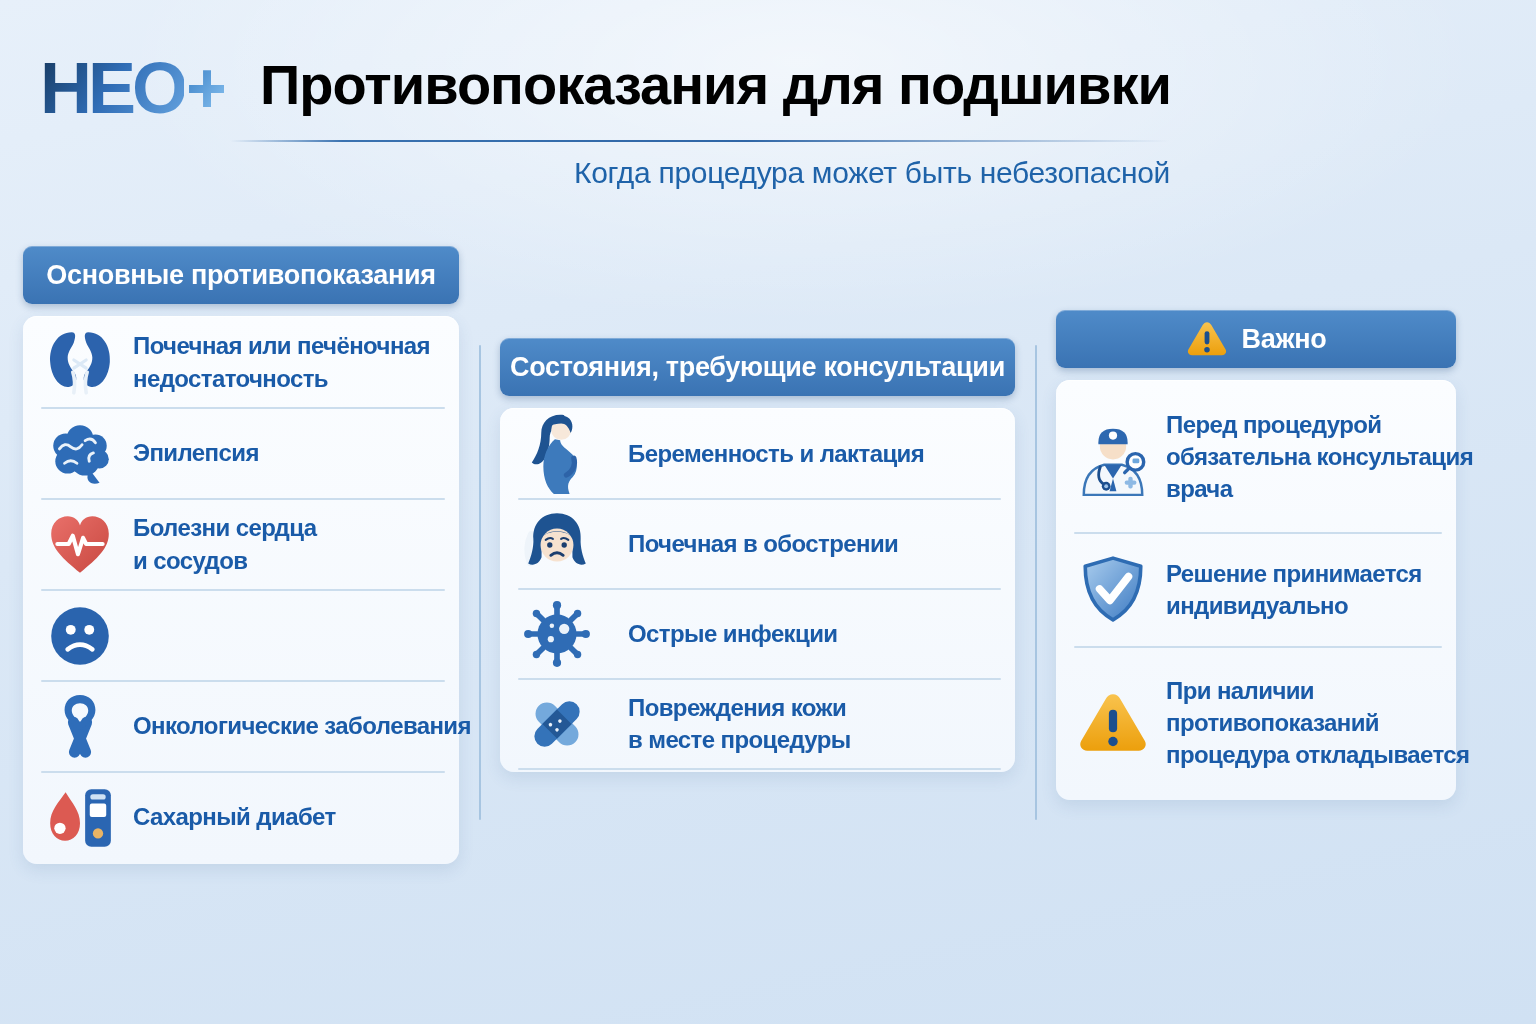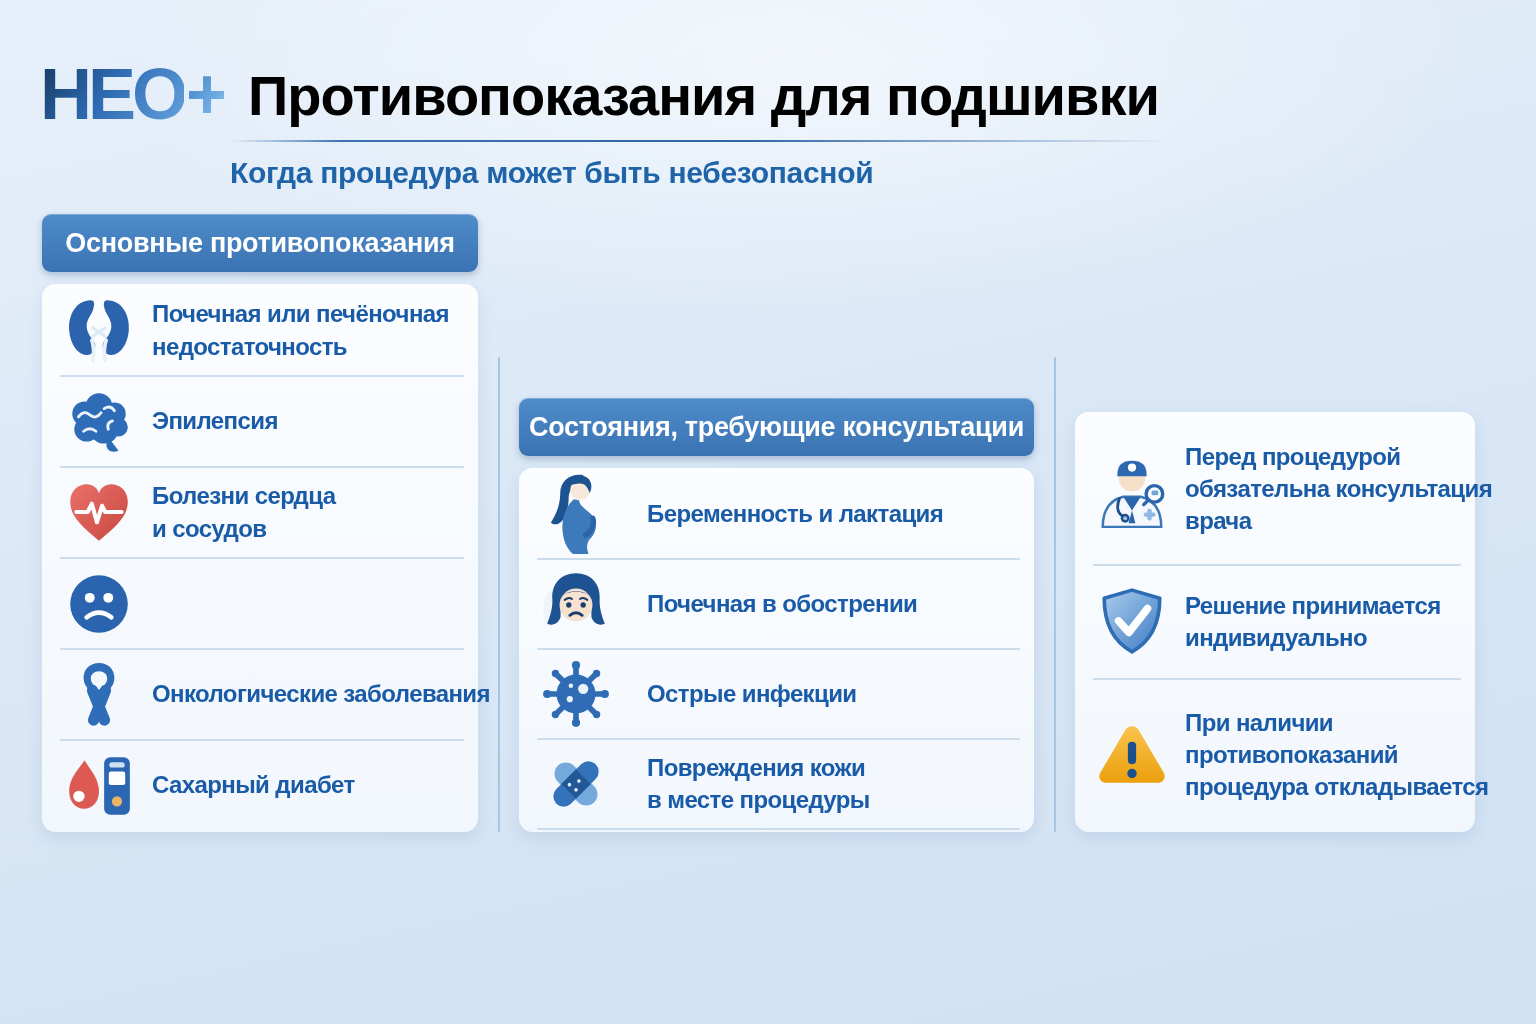--- a/index.html
+++ b/index.html
@@ -4,34 +4,34 @@
 <style>
   html,body{margin:0;padding:0;}
   body{
     width:1536px;height:1024px;overflow:hidden;
     font-family:"Liberation Sans", sans-serif;
     background:
       radial-gradient(1100px 420px at 52% 6%, rgba(255,255,255,.55), rgba(255,255,255,0) 62%),
       linear-gradient(168deg,#e7f0fa 0%, #dbe8f6 42%, #d0e1f3 100%);
   }
   .top{padding:46px 0 0 40px;position:relative;}
-  .brand-row{display:flex;align-items:flex-end;gap:24px;height:84px;}
+  .brand-row{display:flex;align-items:center;gap:36px;height:84px;}
   .logo{font-weight:800;font-size:72px;letter-spacing:-4px;line-height:1;display:flex;align-items:center;}
   .logo-neo{color:#2a5fa8;}
   .logo-plus{color:#4f97d9;margin-left:2px;}
   @supports (-webkit-background-clip: text){
     .logo-neo{background:linear-gradient(125deg,#16395f 0%,#2f6cb5 48%,#66a4e0 100%);-webkit-background-clip:text;-webkit-text-fill-color:transparent;}
     .logo-plus{background:linear-gradient(125deg,#2f77c0 0%,#7db8ea 80%);-webkit-background-clip:text;-webkit-text-fill-color:transparent;}
   }
   .title{font-size:56px;font-weight:700;color:#000000;letter-spacing:-1px;line-height:1;padding-bottom:6px;}
   .title-rule{height:2px;width:940px;margin:10px 0 0 190px;border-radius:1px;
     background:linear-gradient(90deg,rgba(58,114,176,0) 0%,#3a72b0 12%,#2f66a6 55%,rgba(58,114,176,0) 100%);}
-  .subtitle{width:940px;margin:14px 0 0 190px;text-align:left;font-size:30px;color:#1f63a9;letter-spacing:-0.3px;font-weight:bold;}
-
-  .columns{display:flex;margin-top:24px;padding-left:42px;align-items:flex-end;}
+  .subtitle{width:940px;margin:14px 0 0 190px;text-align:right;font-size:30px;color:#1f63a9;letter-spacing:-0.3px;}
+
+  .columns{display:flex;margin-top:56px;padding-left:23px;align-items:center;}
   .col{flex:0 0 auto;}
   .col1{width:436px;}
   .col2{width:515px;}
   .col3{width:400px;}
   .vsep{width:41px;flex:0 0 41px;display:flex;justify-content:center;}
   .vsep .line{width:2px;height:475px;margin-top:54px;background:#a7c5e1;border-radius:1px;}
 
   .col-header{
     height:58px;border-radius:9px;display:flex;align-items:center;justify-content:center;gap:14px;
     background:linear-gradient(180deg,#4f8bc9 0%,#3a73b3 100%);
@@ -365,20 +365,28 @@
       </div>
       <div class="divider"></div>
     </div>
   </section>
 
   <div class="vsep">
       <div class="line"></div>
     </div>
 
   <section class="col col3">
+    <div class="col-header">
+      <span class="icon-box" style="width:auto;flex:0 0 auto;">
+          <svg class="hdr-ic" viewBox="0 0 70 64">
+            <use href="#sym-warning"></use>
+          </svg>
+        </span>
+      <span>Важно</span>
+    </div>
     <div class="card">
       <div class="row h3">
         <span class="icon-box">
             <svg class="ic big" viewBox="0 0 80 80">
               <use href="#sym-doctor"></use>
             </svg>
           </span>
         <span class="row-text">Перед процедурой
 обязательна консультация
 врача</span>

